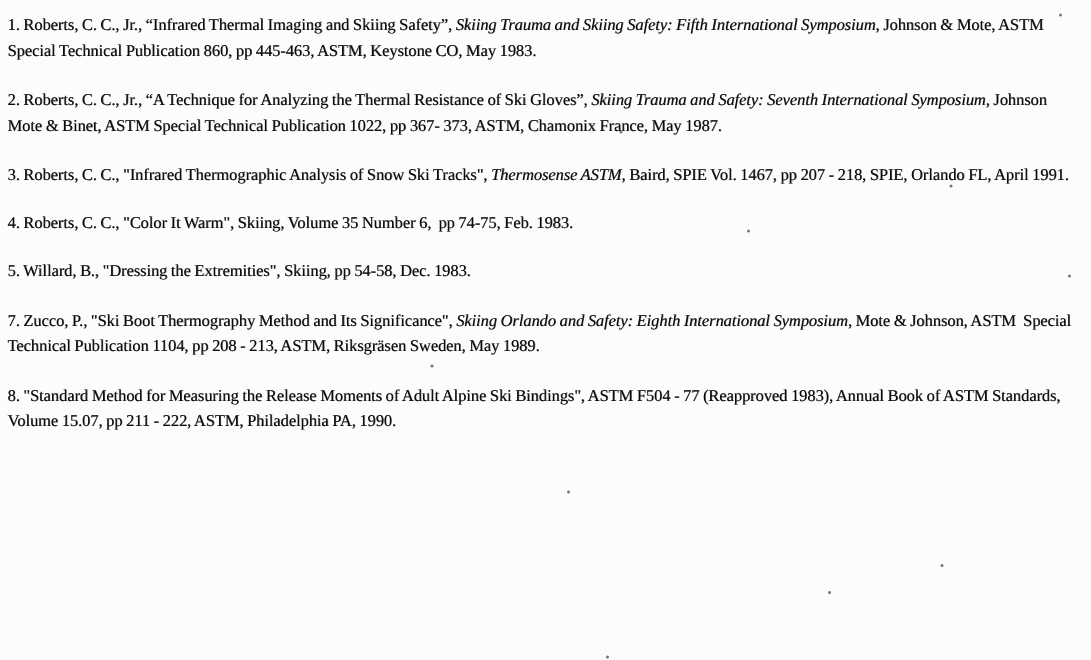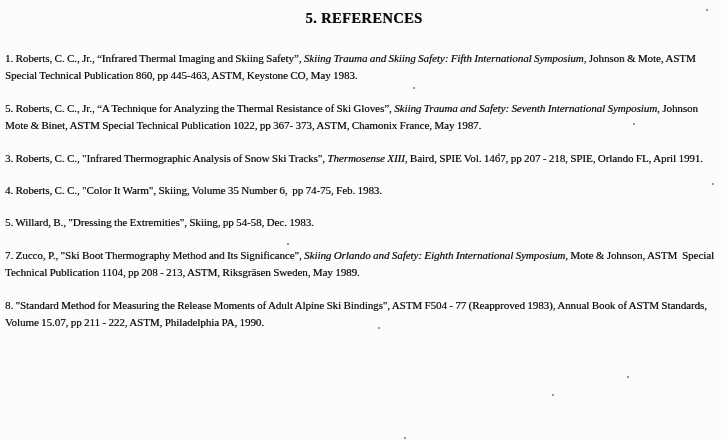--- a/index.html
+++ b/index.html
@@ -45,25 +45,24 @@
     border-radius: 50%;
     width: 2px;
     height: 2px;
     opacity: 0.75;
   }
 </style>
 </head>
 <body>
 
 <div class="page">
-  <h1 class="title">5. REFERENCES</h1>
   <div>
       <p class="ref"><span>1. Roberts, C. C., Jr., “Infrared Thermal Imaging and Skiing Safety”, </span><span class="it">Skiing Trauma and Skiing Safety: Fifth International Symposium</span><span>, Johnson &amp; Mote, ASTM Special Technical Publication 860, pp 445-463, ASTM, Keystone CO, May 1983.</span></p>
-      <p class="ref"><span>5. Roberts, C. C., Jr., “A Technique for Analyzing the Thermal Resistance of Ski Gloves”, </span><span class="it">Skiing Trauma and Safety: Seventh International Symposium</span><span>, Johnson Mote &amp; Binet, ASTM Special Technical Publication 1022, pp 367- 373, ASTM, Chamonix France, May 1987.</span></p>
-      <p class="ref"><span>3. Roberts, C. C., "Infrared Thermographic Analysis of Snow Ski Tracks", </span><span class="it">Thermosense XIII</span><span>, Baird, SPIE Vol. 1467, pp 207 - 218, SPIE, Orlando FL, April 1991.</span></p>
+      <p class="ref"><span>2. Roberts, C. C., Jr., “A Technique for Analyzing the Thermal Resistance of Ski Gloves”, </span><span class="it">Skiing Trauma and Safety: Seventh International Symposium</span><span>, Johnson Mote &amp; Binet, ASTM Special Technical Publication 1022, pp 367- 373, ASTM, Chamonix France, May 1987.</span></p>
+      <p class="ref"><span>3. Roberts, C. C., "Infrared Thermographic Analysis of Snow Ski Tracks", </span><span class="it">Thermosense ASTM</span><span>, Baird, SPIE Vol. 1467, pp 207 - 218, SPIE, Orlando FL, April 1991.</span></p>
       <p class="ref"><span>4. Roberts, C. C., "Color It Warm", Skiing, Volume 35 Number 6, &nbsp;pp 74-75, Feb. 1983.</span></p>
       <p class="ref"><span>5. Willard, B., "Dressing the Extremities", Skiing, pp 54-58, Dec. 1983.</span></p>
       <p class="ref"><span>7. Zucco, P., "Ski Boot Thermography Method and Its Significance", </span><span class="it">Skiing Orlando and Safety: Eighth International Symposium</span><span>, Mote &amp; Johnson, ASTM &nbsp;Special Technical Publication 1104, pp 208 - 213, ASTM, Riksgräsen Sweden, May 1989.</span></p>
       <p class="ref"><span>8. "Standard Method for Measuring the Release Moments of Adult Alpine Ski Bindings", ASTM F504 - 77 (Reapproved 1983), Annual Book of ASTM Standards, Volume 15.07, pp 211 - 222, ASTM, Philadelphia PA, 1990.</span></p>
     </div>
 </div>
 
 <div class="speck" style="left:413px; top:87px;"></div>
 <div class="speck" style="left:706px; top:9px;"></div>
 <div class="speck" style="left:498px; top:153px;"></div>

